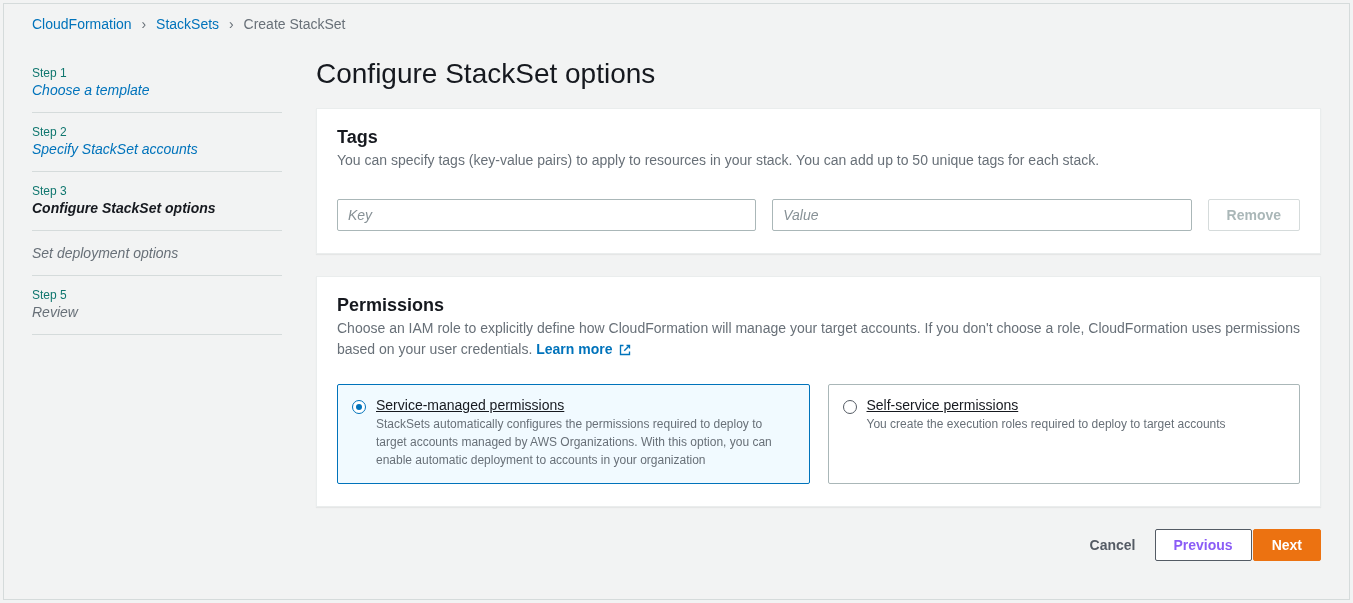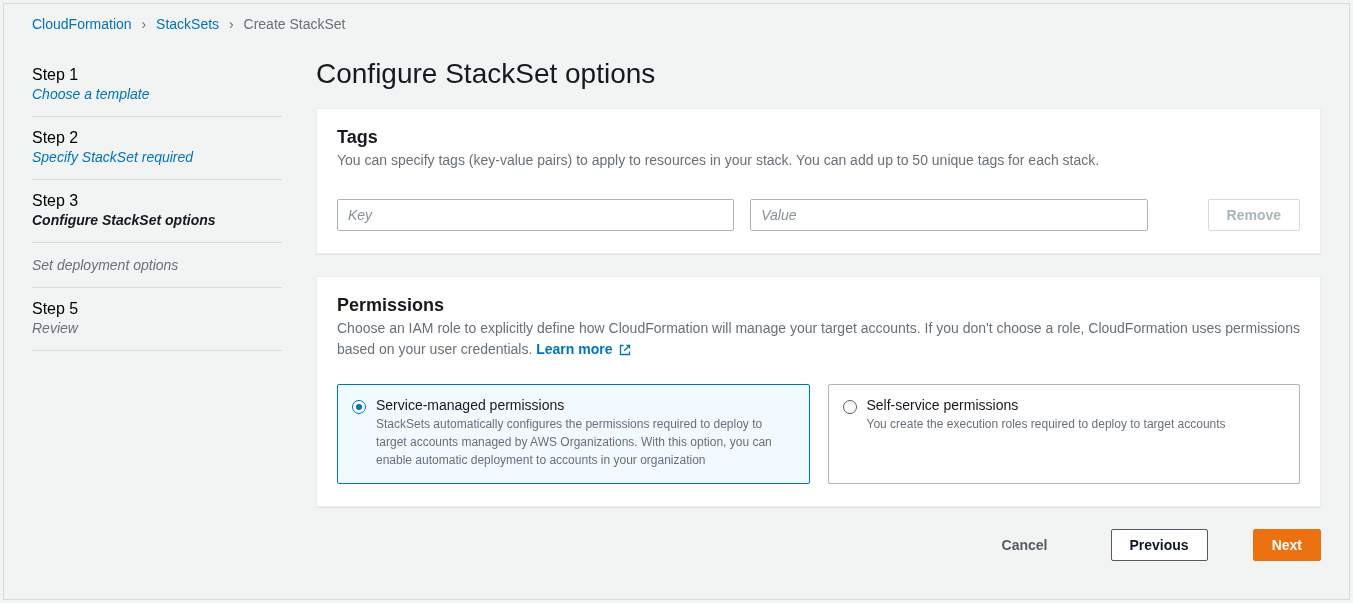--- a/index.html
+++ b/index.html
@@ -44,22 +44,22 @@
   .sidebar {
     width: 250px;
     padding-top: 30px;
   }
   .step {
     border-bottom: 1px solid #d5dbdb;
     padding: 12px 0 14px 0;
   }
   .step:first-child { padding-top: 0; }
   .step-num {
-    font-size: 16px;
-    color: #000000;
+    font-size: 12px;
+    color: #0f766e;
   }
   .step-label {
     font-size: 14px;
     margin-top: 2px;
     font-style: italic;
   }
   .step-link { color: #0073bb; cursor: pointer; }
   .step-current { color: #16191f; font-weight: 700; }
   .step-future { color: #687078; }
   .main {
@@ -110,21 +110,20 @@
   .btn {
     height: 32px;
     padding: 0 18px;
     border-radius: 2px;
     font-size: 14px;
     cursor: pointer;
     border: 1px solid #545b64;
     background: #fff;
     color: #545b64;
     font-weight: 700;
-    margin-left: 44px;
   }
   .btn-disabled {
     color: #aab7b8;
     border-color: #d5dbdb;
     cursor: default;
   }
   .learn-more {
     color: #0073bb;
     font-weight: 700;
     text-decoration: none;
@@ -167,21 +166,21 @@
     justify-content: center;
     background: #fff;
   }
   .radio.checked { border-color: #0073bb; }
   .radio.checked::after {
     content: "";
     width: 6px; height: 6px;
     border-radius: 50%;
     background: #0073bb;
   }
-  .option-title { font-size: 14px; color: #16191f; }
+  .option-title { font-size: 14px; color: #16191f; text-decoration: underline; }
   .option-desc { font-size: 12px; color: #687078; line-height: 1.5; margin-top: 2px; }
   .footer-actions {
     display: flex;
     justify-content: flex-end;
     gap: 1px;
     align-items: flex-start;
     margin-top: 4px;
   }
   .btn-cancel {
     border: none;
@@ -190,21 +189,21 @@
     font-weight: 700;
   }
   .btn-primary {
     background: #ec7211;
     border-color: #ec7211;
     color: #fff;
   }
   .btn-previous {
     border: 1px solid #545b64;
     background: #fff;
-    color: #0f172a;
+    color: #8b5cf6;
   }
 </style>
 </head>
 <body>
 
 <div class="outer">
   <div class="breadcrumb">
     <a class="crumb-link">CloudFormation</a>
     <span class="sep">›</span>
     <a class="crumb-link">StackSets</a>
@@ -213,21 +212,21 @@
   </div>
 
   <div class="layout">
     <nav class="sidebar">
       <div class="step">
         <div class="step-num">Step 1</div>
         <div class="step-label step-link">Choose a template</div>
       </div>
       <div class="step">
         <div class="step-num">Step 2</div>
-        <div class="step-label step-link">Specify StackSet required</div>
+        <div class="step-label step-link">Specify StackSet accounts</div>
       </div>
       <div class="step">
         <div class="step-num">Step 3</div>
         <div class="step-label step-current">Configure StackSet options</div>
       </div>
       <div class="step">
         <div class="step-label step-future">Set deployment options</div>
       </div>
       <div class="step">
         <div class="step-num">Step 5</div>

